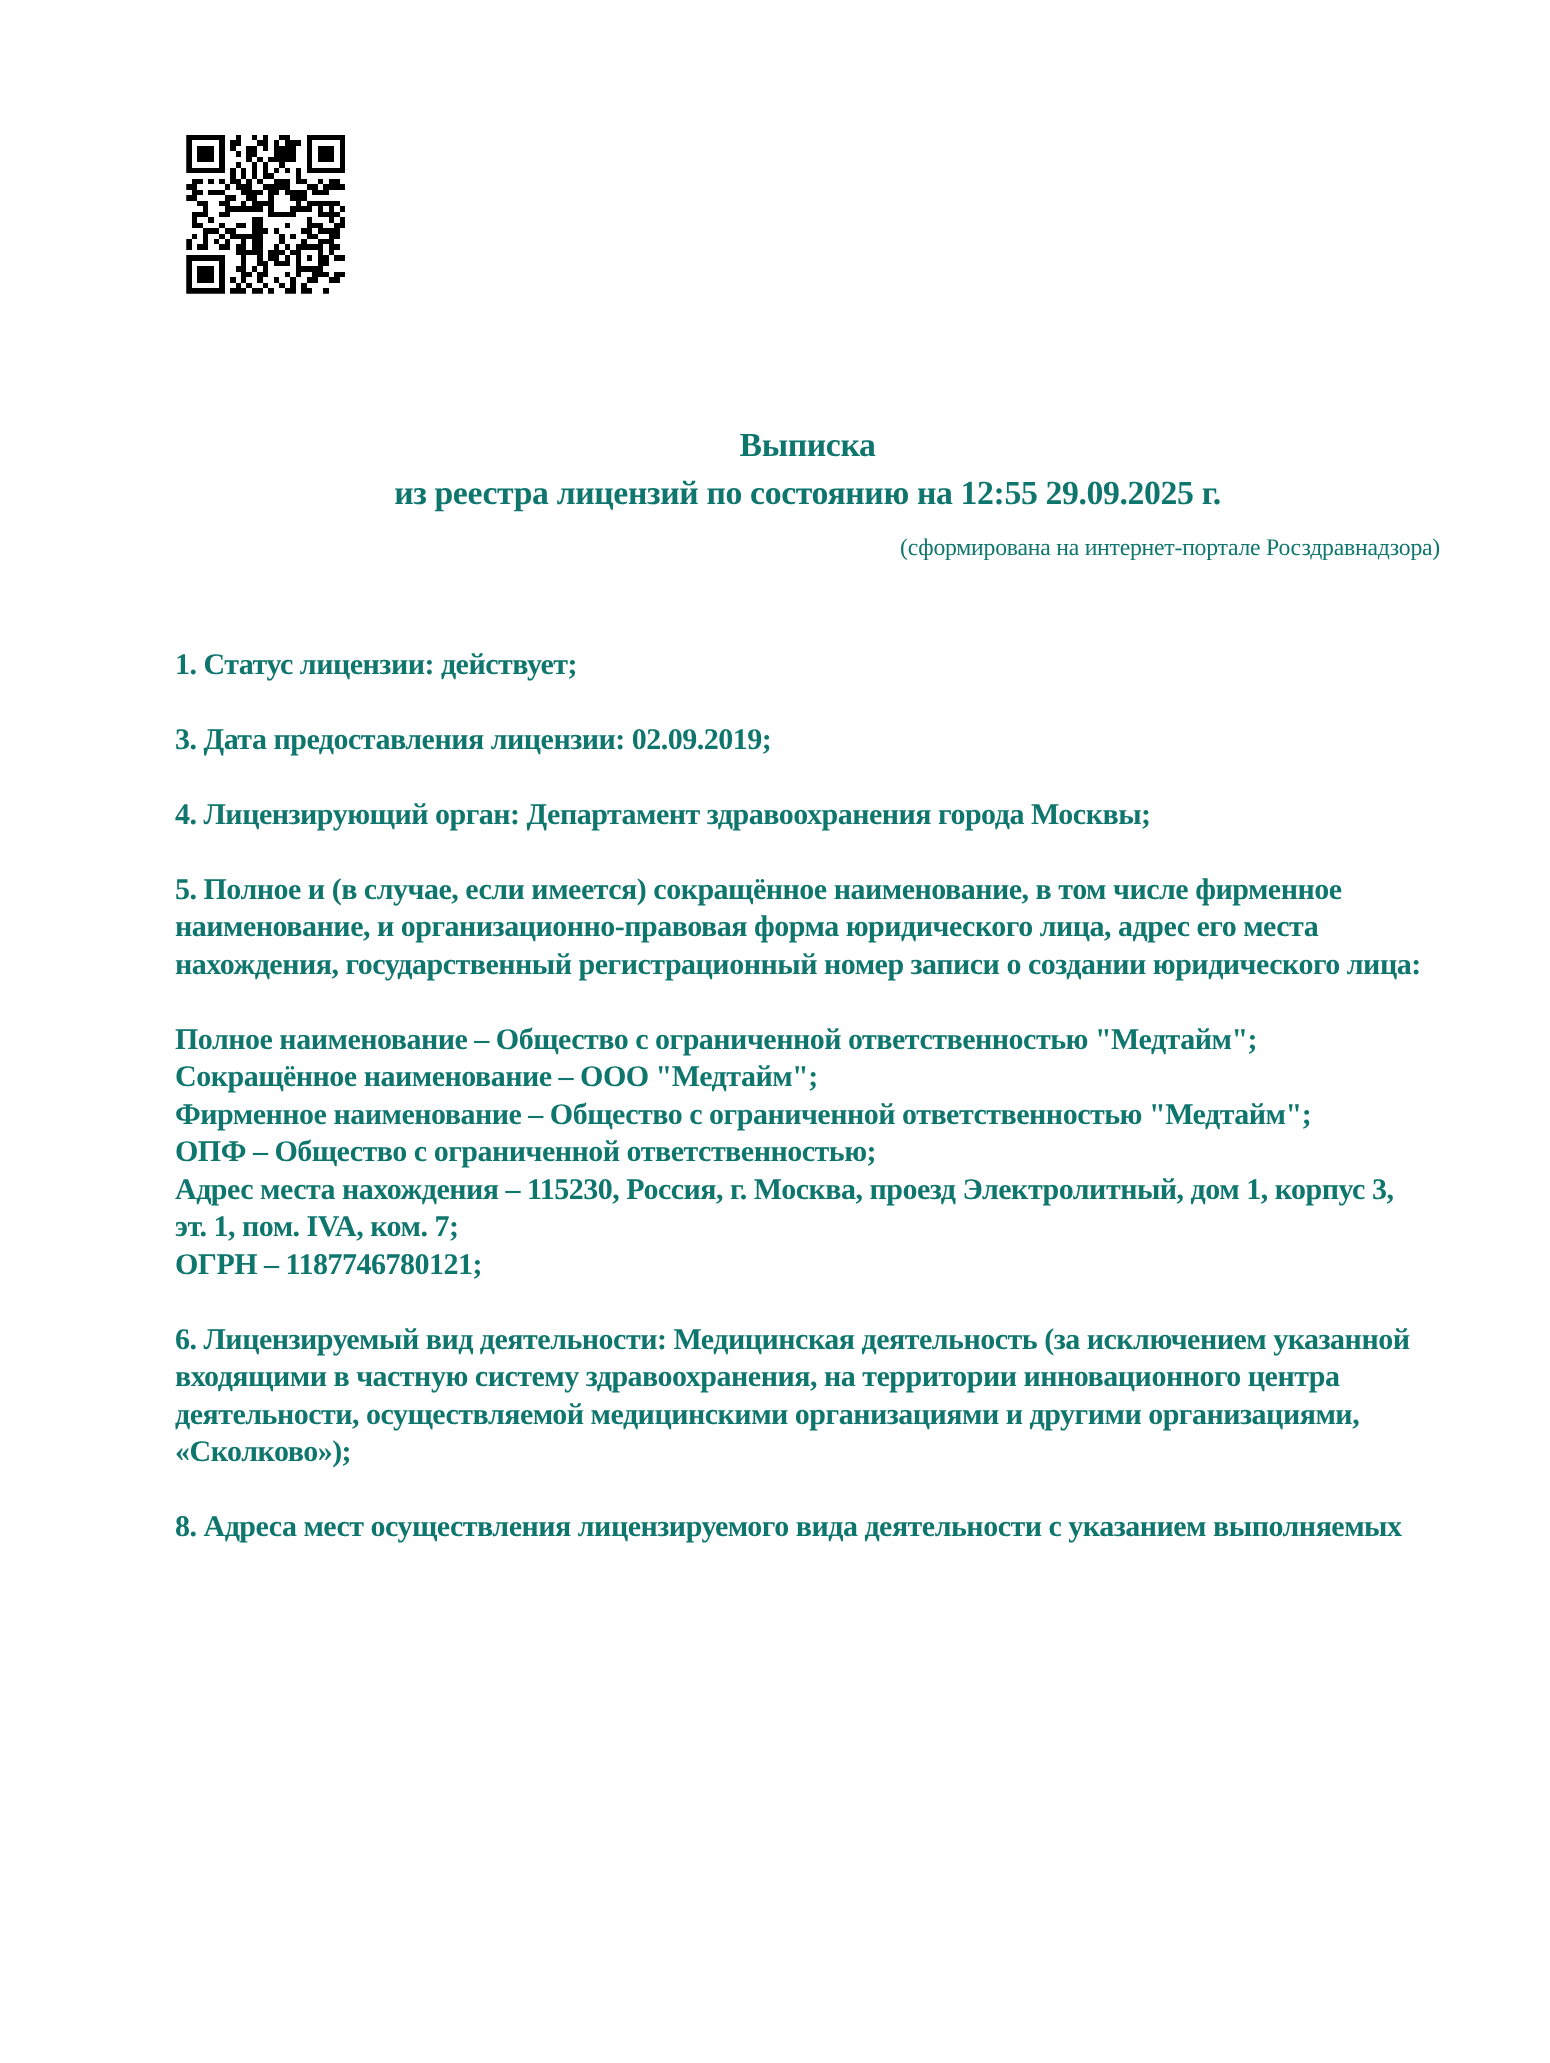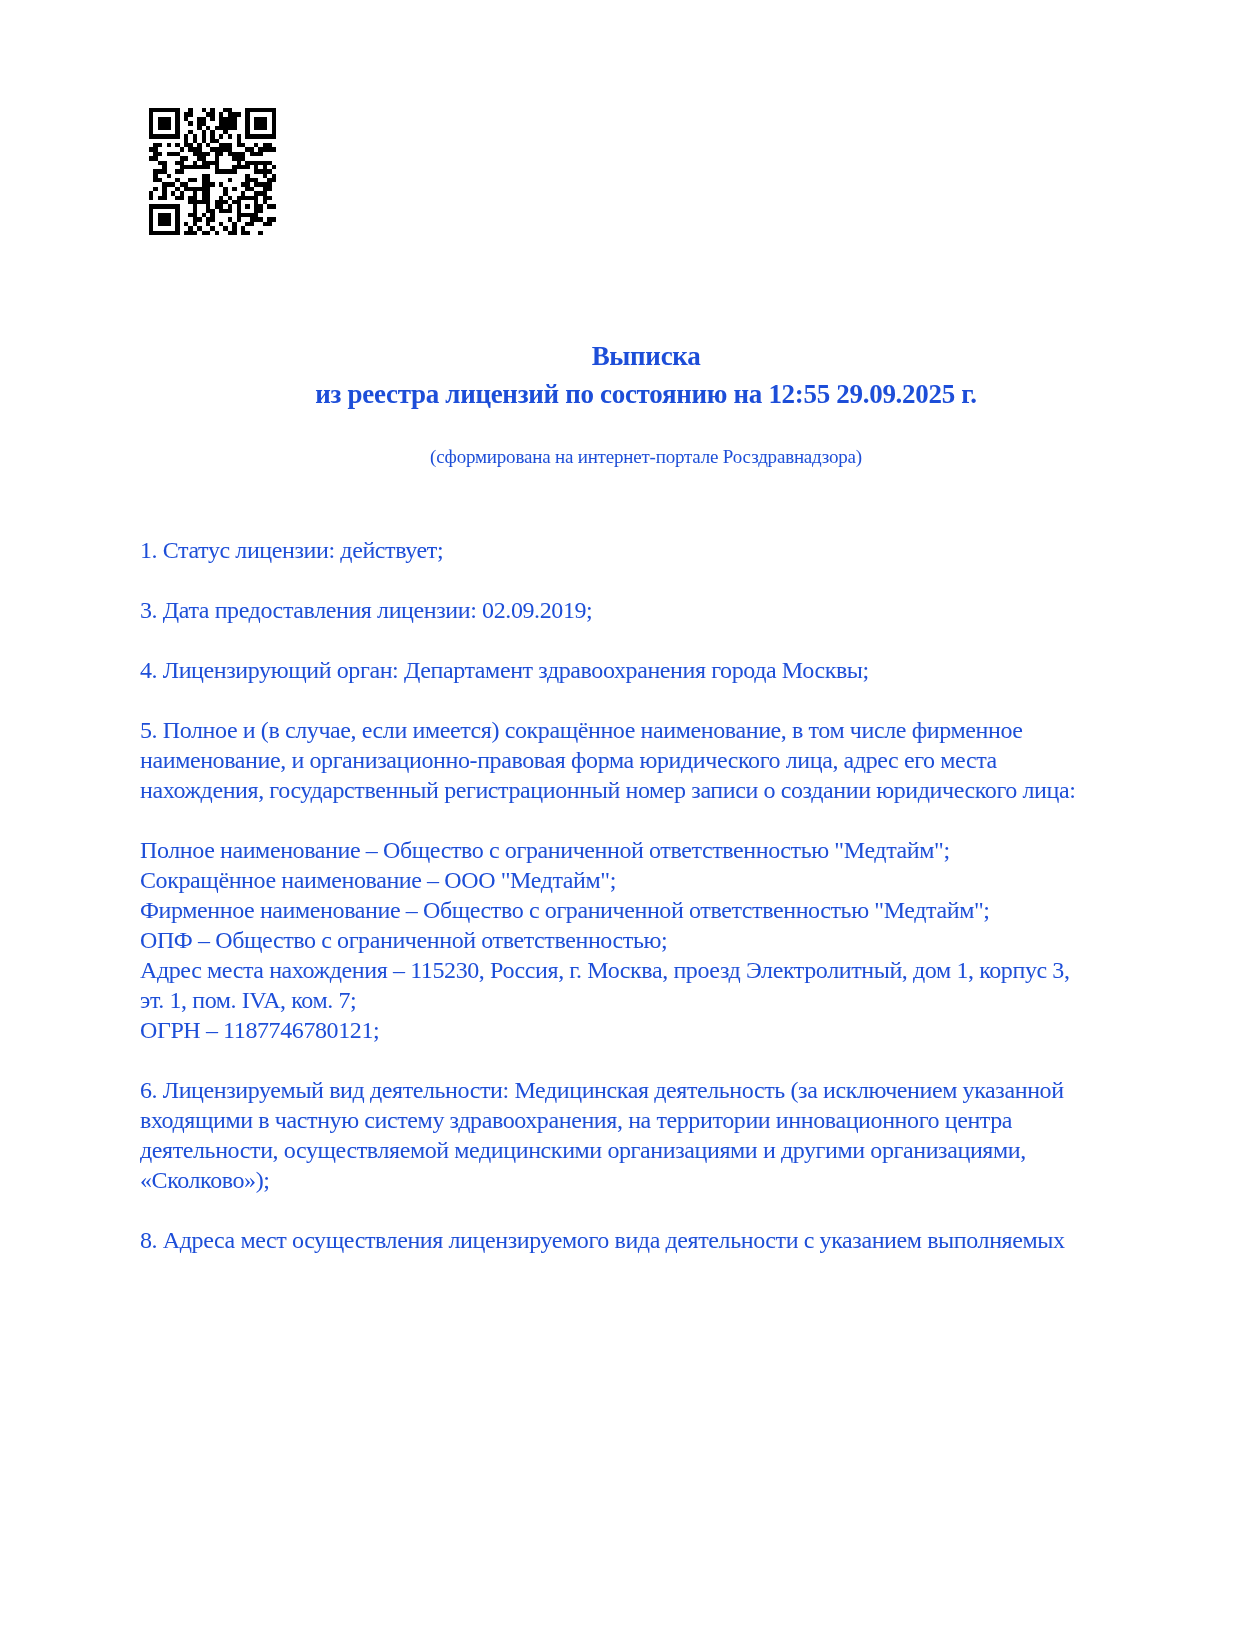--- a/index.html
+++ b/index.html
@@ -5,21 +5,21 @@
   html, body {
     margin: 0;
     padding: 0;
     background: #ffffff;
   }
   .page {
     position: relative;
     width: 1240px;
     height: 1650px;
     background: #ffffff;
-    color: #1d4ed8;
+    color: #0f766e;
     font-family: "Liberation Serif", serif;
     overflow: hidden;
   }
   .qr {
     position: absolute;
     left: 149px;
     top: 108px;
     width: 127px;
     height: 127px;
   }
@@ -31,33 +31,33 @@
     width: 1012px;
   }
   .doc-title {
     text-align: center;
     font-weight: bold;
     font-size: 27px;
     line-height: 38px;
     letter-spacing: -0.3px;
   }
   .subtitle {
-    text-align: center;
+    text-align: right;
     font-size: 19px;
     line-height: 24px;
-    margin-top: 32px;
+    margin-top: 14px;
     letter-spacing: -0.2px;
   }
   .paragraphs {
     margin-top: 66px;
     font-size: 24px;
     line-height: 30px;
     letter-spacing: -0.4px;
   }
-  .para { margin-bottom: 30px; }
+  .para { margin-bottom: 30px; font-weight: bold; }
   .para:last-child { margin-bottom: 0; }
   .tline { white-space: nowrap; }
 </style>
 </head>
 <body>
 
 <div class="page">
 
   <div class="qr">
       <svg viewBox="0 0 29 29" xmlns="http://www.w3.org/2000/svg" fill="#000">

